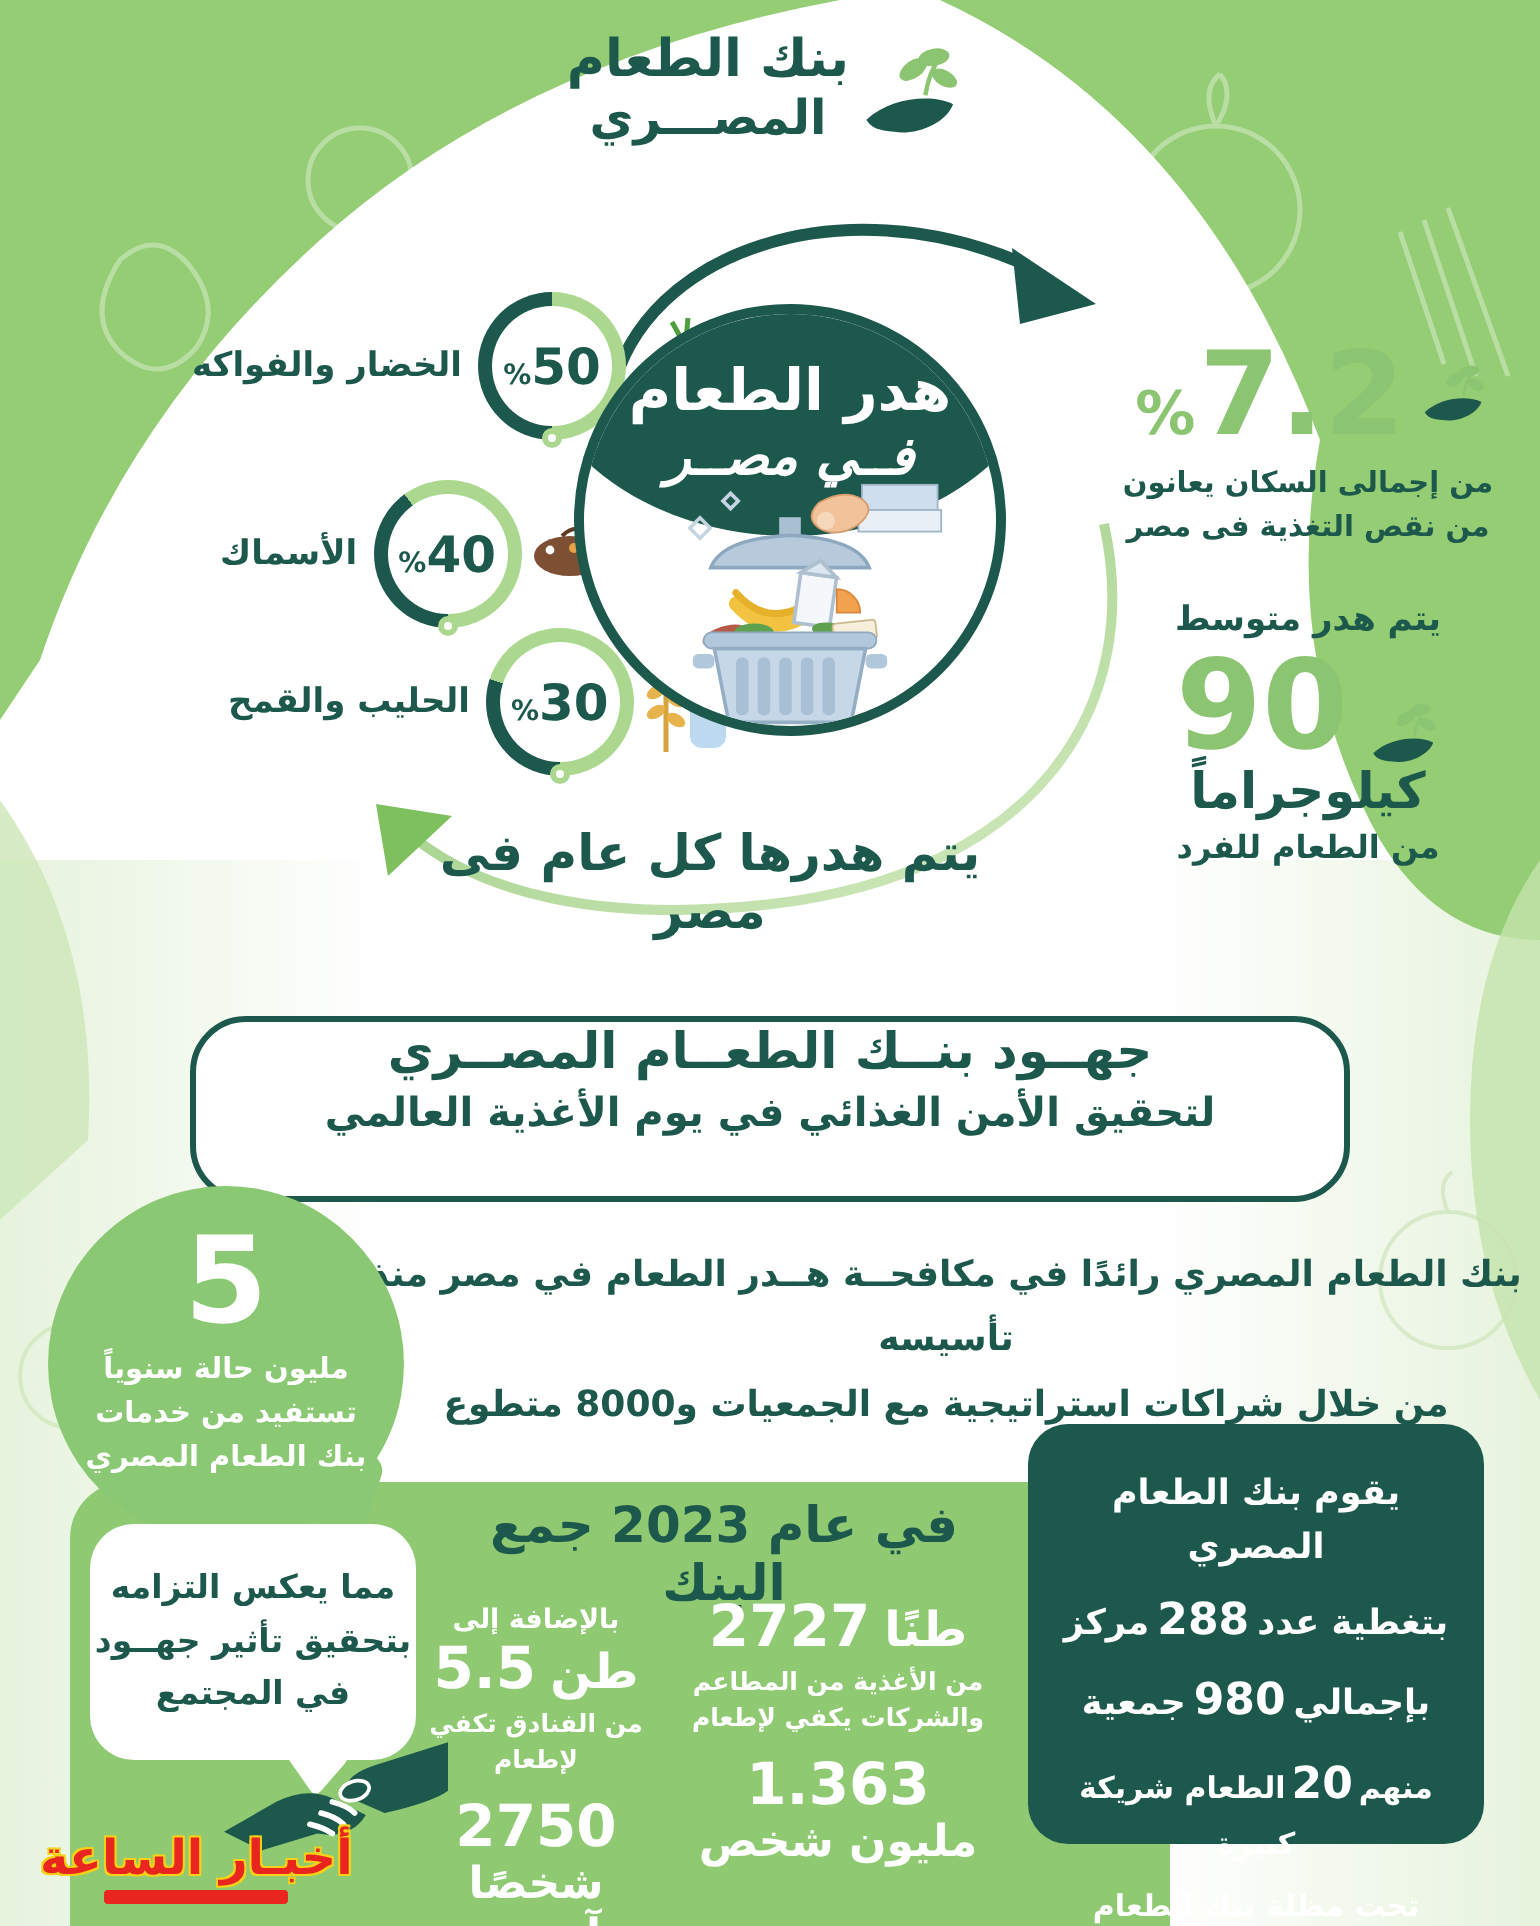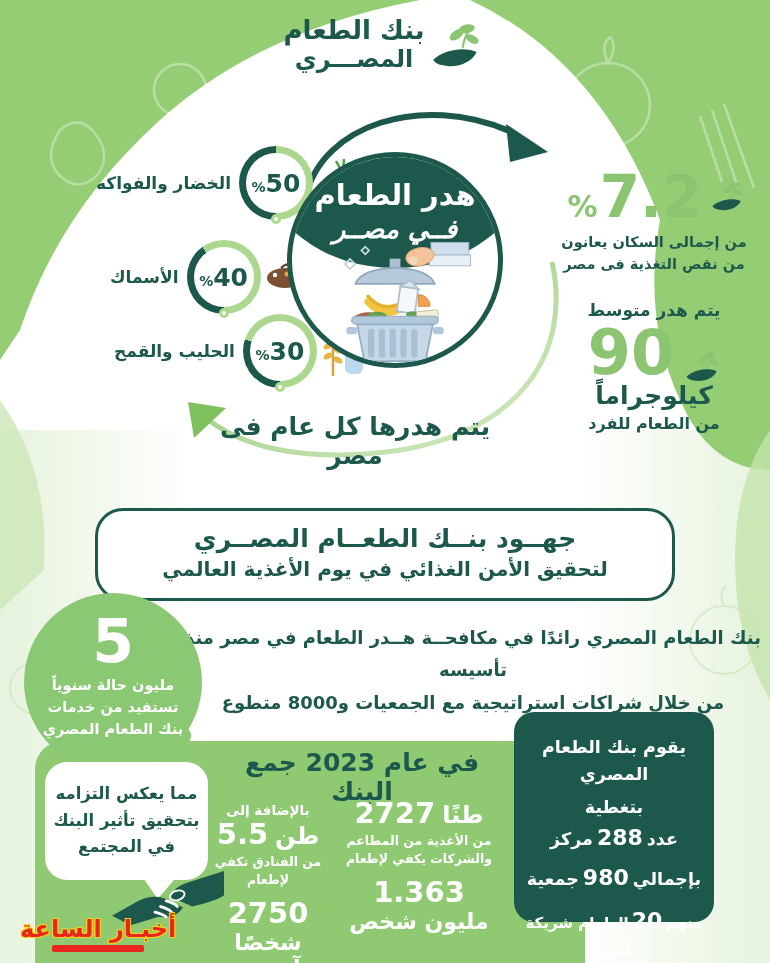--- a/index.html
+++ b/index.html
@@ -64,34 +64,34 @@
   .num90{font-size:62px;line-height:1.05;color:var(--accent);font-weight:bold;}
   .kg{font-size:25px;font-weight:bold;margin-top:-4px;}
   .stat90 .tail{font-size:16px;font-weight:bold;line-height:1.5;margin-top:2px;}
 
   
   .caption{top:412px;left:190px;width:330px;font-size:25px;font-weight:bold;color:var(--dark);}
 
   
   .head-box{top:508px;left:95px;width:580px;height:93px;background:#fff;
     border:3px solid var(--dark);border-radius:28px;}
-  .head-t{font-size:25px;font-weight:bold;margin-top:13px;}
+  .head-t{font-size:25px;font-weight:bold;}
   .head-s{font-size:20px;font-weight:600;margin-top:4px;}
   .para{top:622px;left:180px;width:586px;font-size:18px;font-weight:600;line-height:1.8;}
 
   
   .badge{top:593px;left:24px;width:178px;height:178px;border-radius:50%;background:var(--badge);color:#fff;z-index:3;}
   .badge:after{content:"";position:absolute;right:14px;bottom:8px;width:40px;height:40px;
     background:var(--badge);border-radius:8px;transform:rotate(18deg);z-index:-1;}
   .badge .v{font-size:60px;font-weight:bold;line-height:1;margin-top:18px;}
   .badge .t{font-size:14.5px;font-weight:bold;line-height:1.5;margin-top:4px;}
 
   
   .light-panel{top:741px;left:35px;width:550px;height:222px;background:var(--panel);border-radius:28px 28px 0 0;z-index:1;}
-  .dark-panel{top:712px;left:514px;width:200px;height:210px;background:var(--dark);border-radius:20px;z-index:2;
+  .dark-panel{top:712px;left:514px;width:228px;height:210px;background:var(--dark);border-radius:20px;z-index:2;
     color:#fff;padding:16px 10px;}
   .dp-line{font-weight:bold;line-height:1.55;}
   .dp-big{font-size:17.5px;margin-top:6px;}
   .dp-num{font-size:22px;margin:0 4px;}
   .dp-small{font-size:15px;margin-top:8px;}
   .dp-num2{font-size:22px;margin:12px 3px;}
 
   .bubble{top:762px;left:45px;width:163px;height:118px;background:#fff;border-radius:22px;z-index:4;
     display:flex;align-items:center;justify-content:center;}
   .bubble:after{content:"";position:absolute;bottom:-11px;right:36px;width:26px;height:26px;background:#fff;
@@ -365,21 +365,21 @@
     </div>
     <div class="dp-line dp-small">
       <span>منهم</span><span class="dp-num2">20</span><span>الطعام شريكة كبيرة</span>
     </div>
     <div class="dp-line dp-small">تحت مظلة بنك الطعام المصري</div>
   </div>
 
   <div class="abs bubble">
     <div class="bubble-text c" dir="rtl">
       <div>مما يعكس التزامه</div>
-      <div>بتحقيق تأثير البنك</div>
+      <div>بتحقيق تأثير جهــود</div>
       <div>في المجتمع</div>
     </div>
   </div>
 
   <svg class="abs shake" width="112" height="70" viewBox="0 0 120 75">
     <path d="M120 14 L82 26 Q60 33 68 44 L86 52 Q112 46 120 40 Z" fill="#1d584c"></path>
     <path d="M0 62 L28 46 Q44 38 58 44 L76 53 Q68 66 50 63 L20 72 Z" fill="#1d584c"></path>
     <g stroke="#ffffff" stroke-width="3" fill="none" stroke-linecap="round">
       <path d="M58 46 q8 2 12 6"></path>
       <path d="M52 52 q8 2 12 6"></path>

